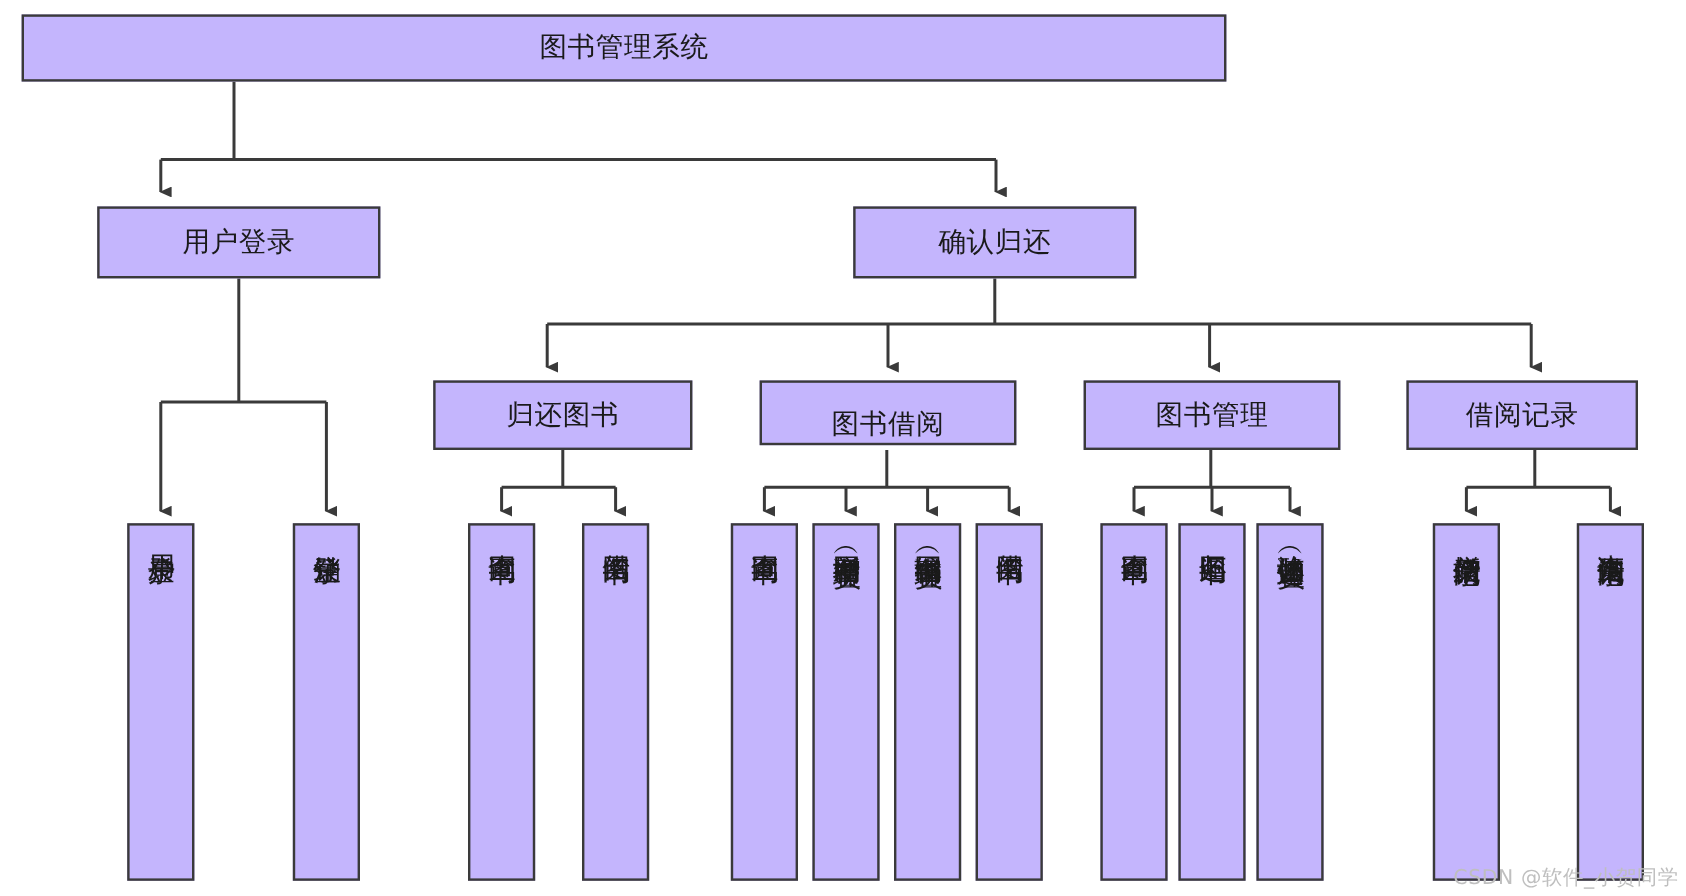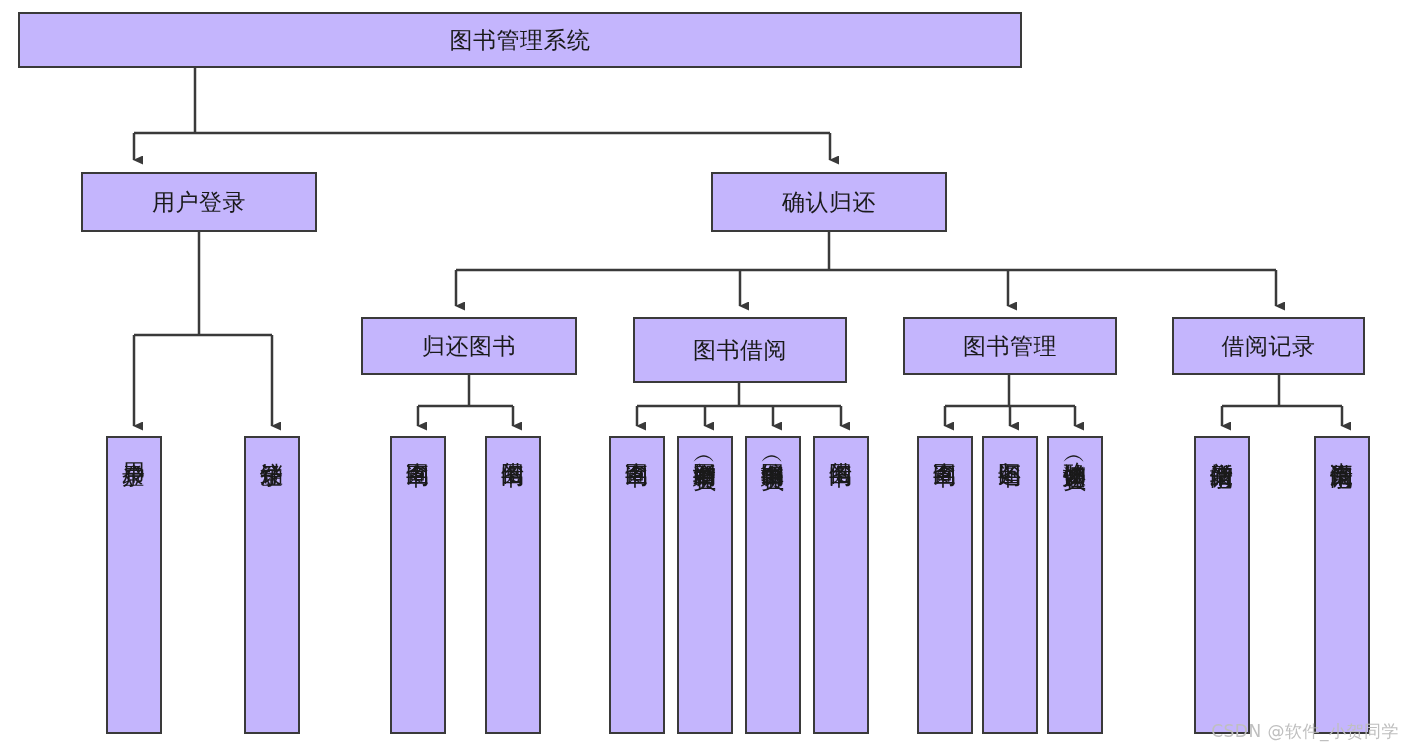--- a/index.html
+++ b/index.html
@@ -131,21 +131,21 @@
   <div class="node horizontal" style="left:81px; top:172px; width:236px; height:60px;">
     <span class="node-label">用户登录</span>
   </div>
   <div class="node horizontal" style="left:711px; top:172px; width:236px; height:60px;">
     <span class="node-label">确认归还</span>
   </div>
 
   <div class="node horizontal" style="left:361px; top:317px; width:216px; height:58px;">
     <span class="node-label">归还图书</span>
   </div>
-  <div class="node horizontal" style="left:633px; top:317px; width:214px; height:66px;">
+  <div class="node horizontal" style="left:633px; top:317px; width:214px; height:54px;align-items:flex-end;">
     <span class="node-label">图书借阅</span>
   </div>
   <div class="node horizontal" style="left:903px; top:317px; width:214px; height:58px;">
     <span class="node-label">图书管理</span>
   </div>
   <div class="node horizontal" style="left:1172px; top:317px; width:193px; height:58px;">
     <span class="node-label">借阅记录</span>
   </div>
 
   <div class="node vertical" style="left:106px; top:436px; width:56px; height:298px;">

